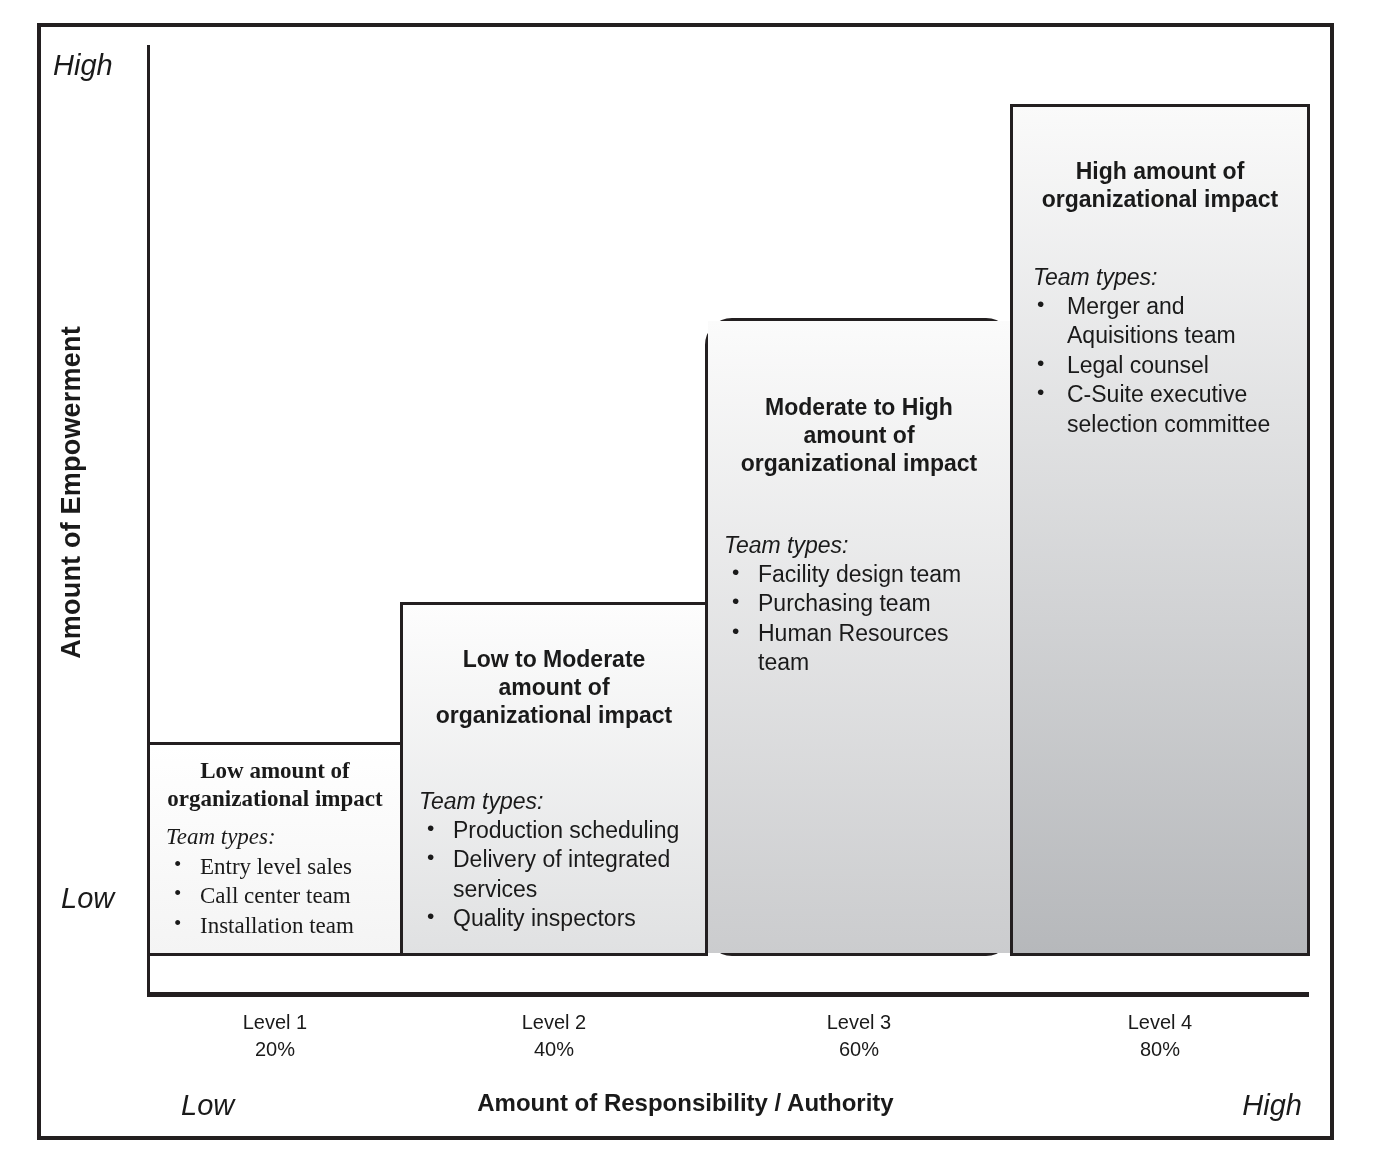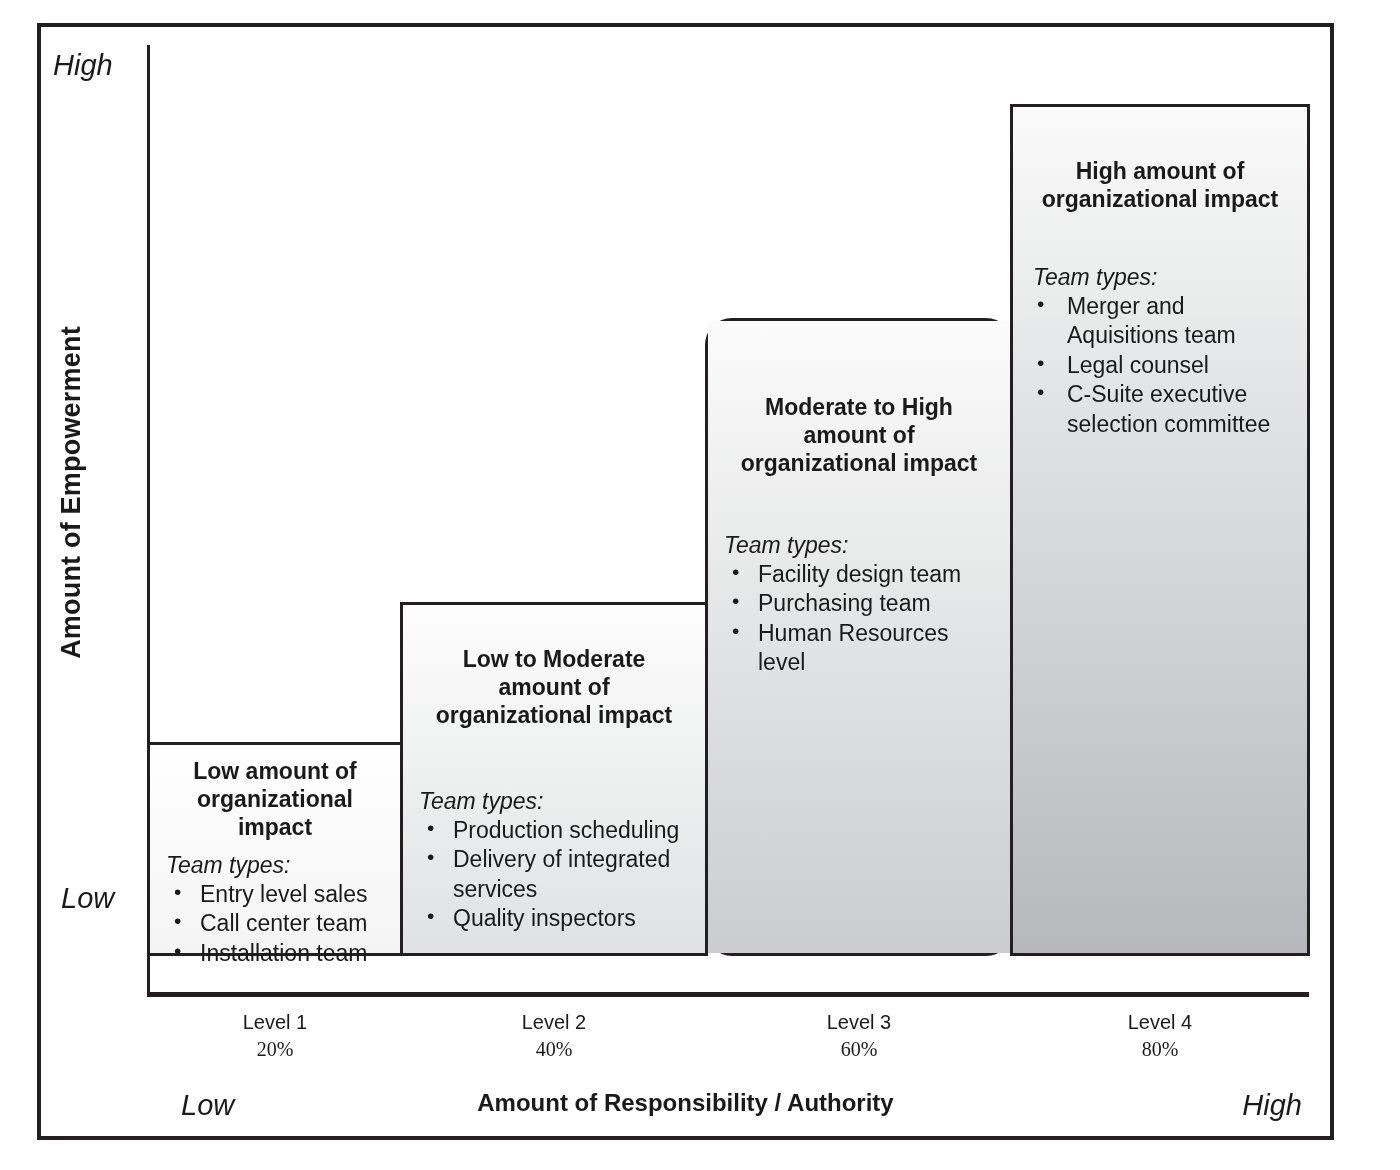--- a/index.html
+++ b/index.html
@@ -125,21 +125,21 @@
   #bar-level-2 { left: 359px;  width: 308px; height: 354px; }
   #bar-level-3 { left: 664px;  width: 308px; height: 638px; border-radius: 27px; }
   #bar-level-4 { left: 969px;  width: 300px; height: 852px; }
 
   #bar-level-1 .bar-inner { background: linear-gradient(to bottom, #ffffff 0%, #f4f4f4 100%); }
   #bar-level-2 .bar-inner { background: linear-gradient(to bottom, #fdfdfd 0%, #e0e1e2 100%); }
   #bar-level-3 .bar-inner { background: linear-gradient(to bottom, #fbfbfb 0%, #cbccce 100%); }
   #bar-level-4 .bar-inner { background: linear-gradient(to bottom, #fafafa 0%, #b6b8bb 100%); }
 
   
-  #bar-level-1 .bar-inner { padding-top: 12px; }
+  #bar-level-1 .bar-inner { padding-top: 12px; font-family: Liberation Serif, serif; }
   #bar-level-1 .team-types-label { margin-top: 10px; }
   #bar-level-2 .bar-inner { padding-top: 40px; }
   #bar-level-2 .team-types-label { margin-top: 58px; }
   #bar-level-3 .bar-inner { padding-top: 72px; }
   #bar-level-3 .team-types-label { margin-top: 54px; }
   #bar-level-4 .bar-inner { padding-top: 50px; }
   #bar-level-4 .team-types-label { margin-top: 50px; }
   #bar-level-4 .bar-heading, #bar-level-4 .team-types-label,
   #bar-level-4 ul.team-list li { padding-left: 4px; }
   #bar-level-4 .bar-heading { padding-left: 0; }
@@ -147,21 +147,21 @@
 
   
   .tick-group {
     position: absolute;
     top: 982px;
     text-align: center;
     font-size: 20px;
     line-height: 1.33;
   }
   .tick-level { display: block; }
-  .tick-pct   { display: block; font-family: Liberation Serif, serif; }
+  .tick-pct   { display: block; }
 
   #tick-1 { left: 106px;  width: 256px; }
   #tick-2 { left: 359px;  width: 308px; }
   #tick-3 { left: 664px;  width: 308px; }
   #tick-4 { left: 969px;  width: 300px; }
 
   
   .x-low-label {
     position: absolute;
     left: 140px;
@@ -233,21 +233,21 @@
     <div class="bar-inner">
       <div class="bar-heading">
         <span>Moderate to High</span><br>
         <span>amount of</span><br>
         <span>organizational impact</span>
       </div>
       <p class="team-types-label">Team types:</p>
       <ul class="team-list">
         <li>Facility design team</li>
         <li>Purchasing team</li>
-        <li>Human Resources level</li>
+        <li>Human Resources team</li>
       </ul>
     </div>
   </div>
 
   <div class="bar" id="bar-level-4">
     <div class="bar-inner">
       <div class="bar-heading">
         <span>High amount of</span><br>
         <span>organizational impact</span>
       </div>

